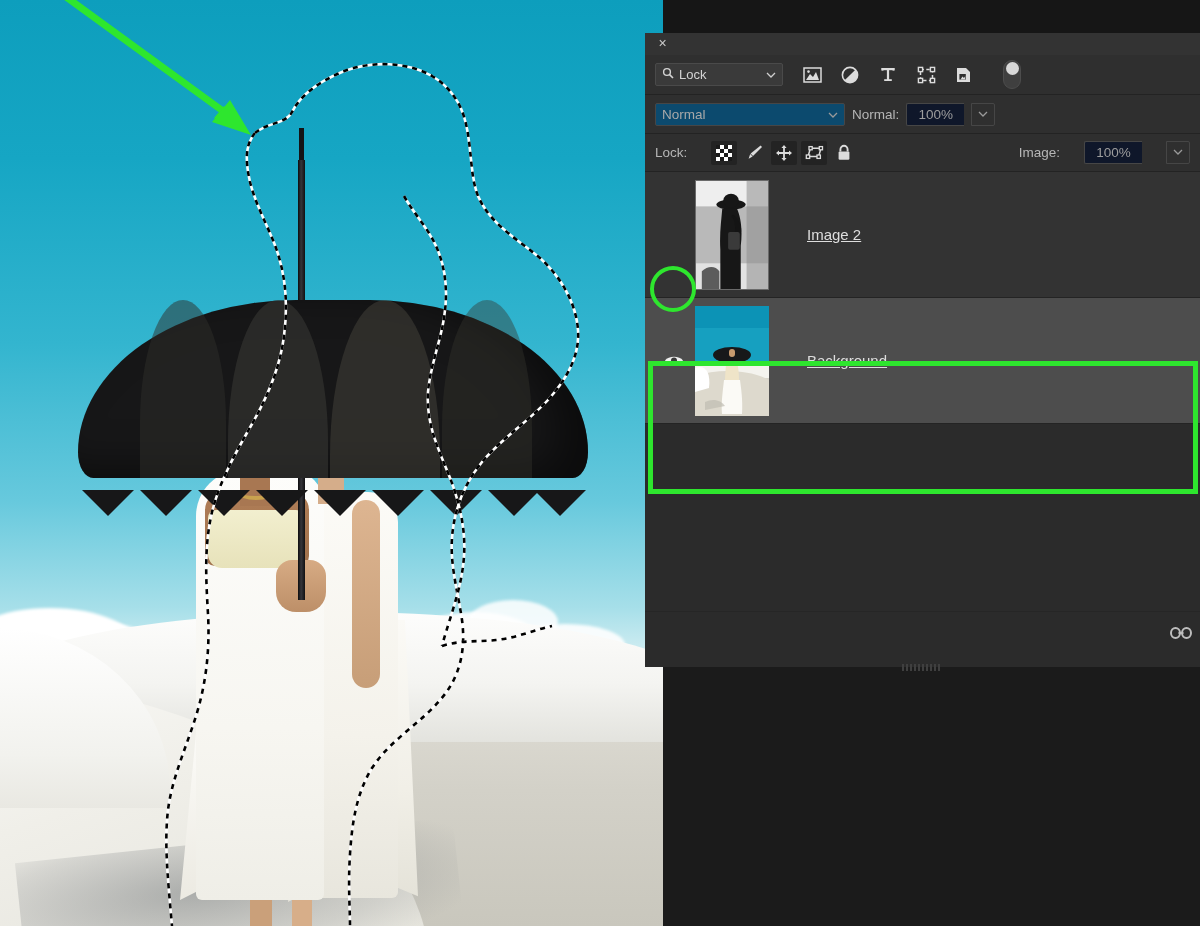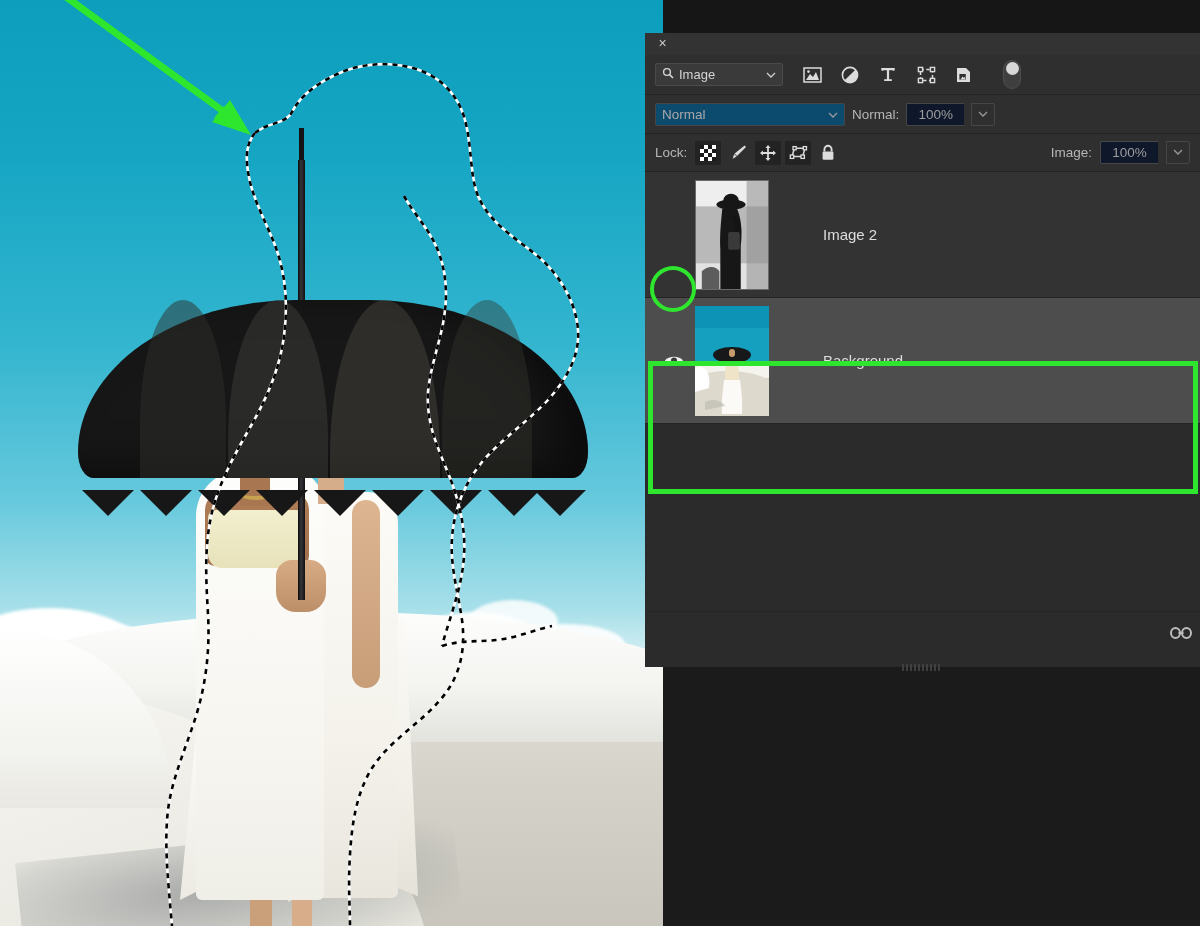--- a/index.html
+++ b/index.html
@@ -229,21 +229,21 @@
     border-right: none; border-radius: 2px 0 0 2px; color: #9d9d9d; font-size: 13.5px;
     display: flex; align-items: center; justify-content: center;
   }
   .num-stepper {
     width: 24px; height: 23px; background: #2f2f2f; border: 1px solid #464646;
     border-radius: 0 2px 2px 0; display: flex; align-items: center; justify-content: center;
   }
 
   .lock-row {
     height: 38px; flex: 0 0 auto; display: flex; align-items: center;
-    padding: 0 10px; background: #2f2f2f; border-bottom: 1px solid #232323; gap: 8px;
+    padding: 0 10px; background: #2f2f2f; border-bottom: 1px solid #232323; gap: 24px;
   }
   .lock-icons { display: flex; align-items: center; gap: 4px; }
   .lock-btn {
     width: 26px; height: 24px; display: flex; align-items: center; justify-content: center;
     border-radius: 2px;
   }
   .lock-btn.active { background: #232323; }
   .lock-spacer { flex: 1; }
 
   .layer-list { flex: 1 1 auto; background: #2b2b2b; position: relative; }
@@ -254,21 +254,21 @@
   .layer-row.r-image2 { background: #333333; }
   .layer-row.r-background { background: #4d4d4d; }
   .vis-slot { width: 42px; height: 100%; display: flex; align-items: center; justify-content: center; }
   .eye-box { width: 22px; height: 22px; display: flex; align-items: center; justify-content: center; }
   .thumb {
     width: 74px; height: 110px; background: #111; position: relative; overflow: hidden;
     border: 1px solid #6a6a6a; flex: 0 0 auto;
   }
   .thumb.bg-thumb { border: none; }
   .thumb-corners { position: absolute; inset: -4px; pointer-events: none; }
-  .layer-name { color: #dedede; font-size: 15px; margin-left: 54px; }
+  .layer-name { color: #dedede; font-size: 15px; margin-left: 38px; text-decoration: underline; }
 
   .panel-footer {
     height: 56px; flex: 0 0 auto; background: #2b2b2b; position: relative;
     border-top: 1px solid #262626;
   }
   .link-icon-wrap { position: absolute; right: 8px; top: 14px; width: 22px; height: 18px; }
   .resize-grip { position: absolute; left: 50%; bottom: 3px; transform: translateX(-50%); width: 42px; height: 7px; }
 
   
   #circle-annot {
@@ -396,21 +396,21 @@
 
 
     <div class="filter-row">
       <div class="kind-select">
         <span>
           <svg width="12" height="12" viewBox="0 0 12 12">
             <circle cx="5" cy="5" r="3.4" fill="none" stroke="#d4d4d4" stroke-width="1.4"></circle>
             <line x1="7.6" y1="7.6" x2="11" y2="11" stroke="#d4d4d4" stroke-width="1.6"></line>
           </svg>
         </span>
-        <span class="lbl">Image</span>
+        <span class="lbl">Lock</span>
         <span>
           <svg width="10" height="7" viewBox="0 0 10 7">
               <polyline points="1,1 5,5 9,1" fill="none" stroke="#cfcfcf" stroke-width="1.3"></polyline>
             </svg>
         </span>
       </div>
 
       <div class="filter-icons">
         <div class="ficon">
           <svg width="19" height="16" viewBox="0 0 19 16">

